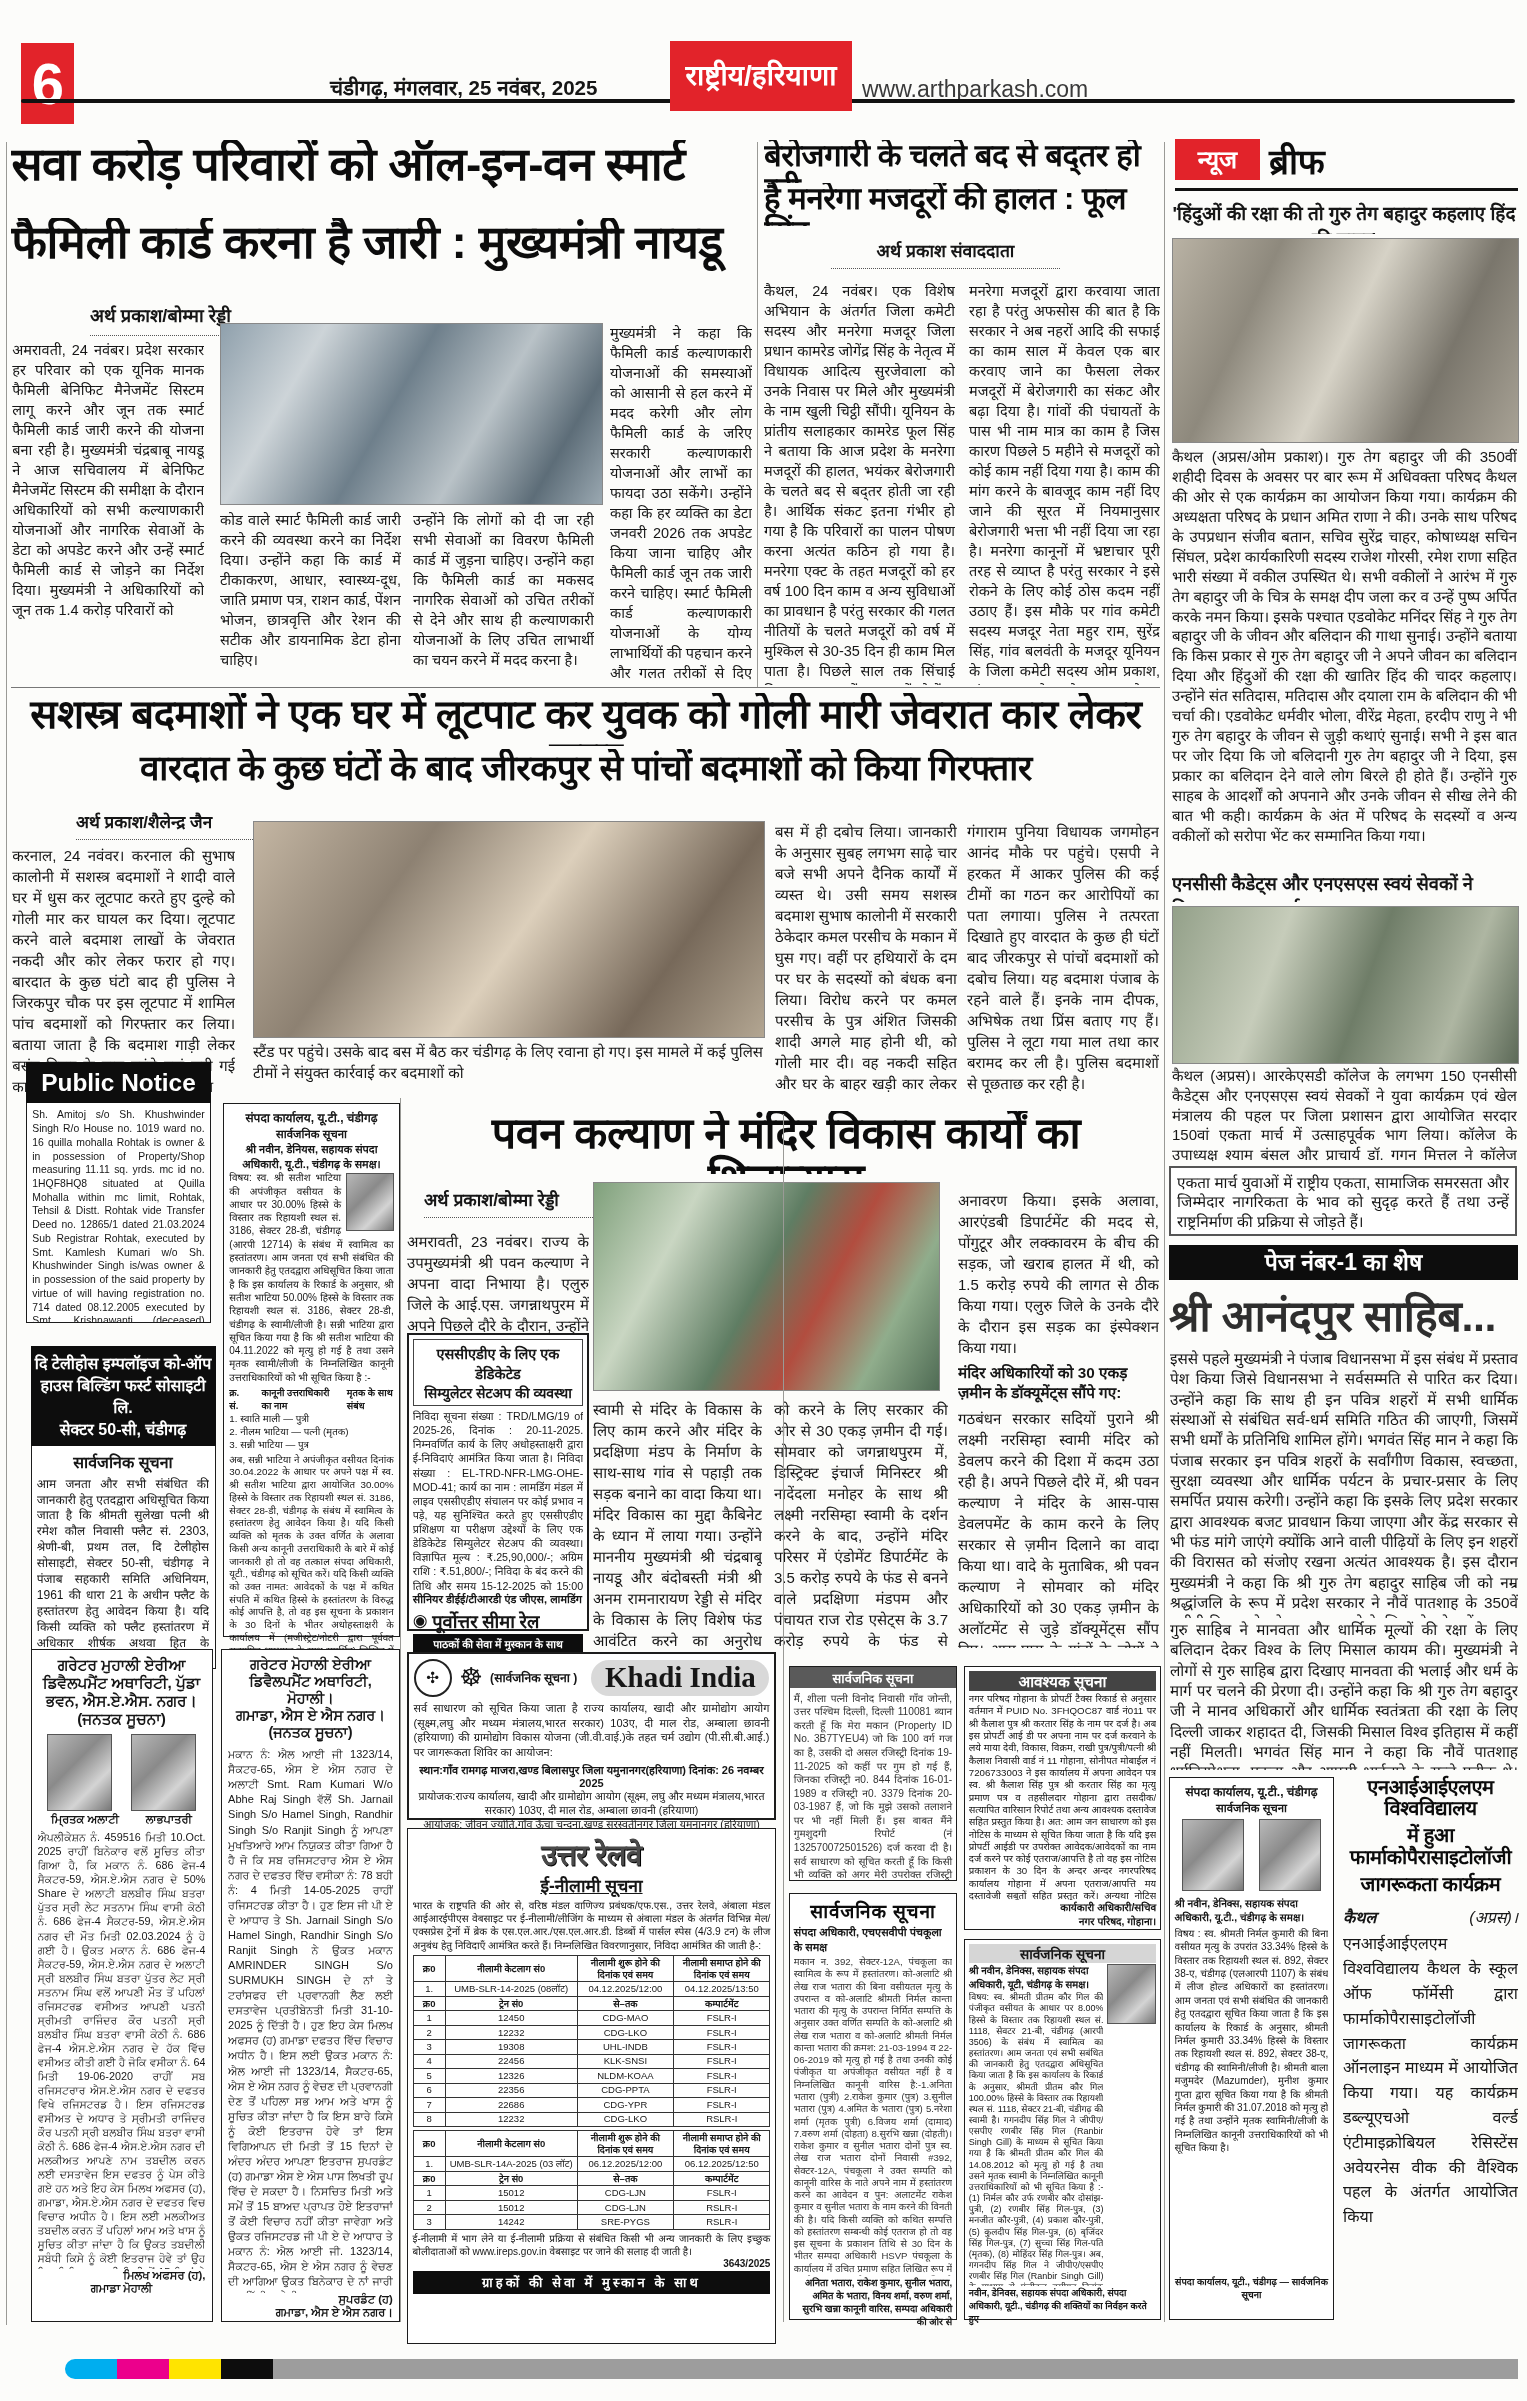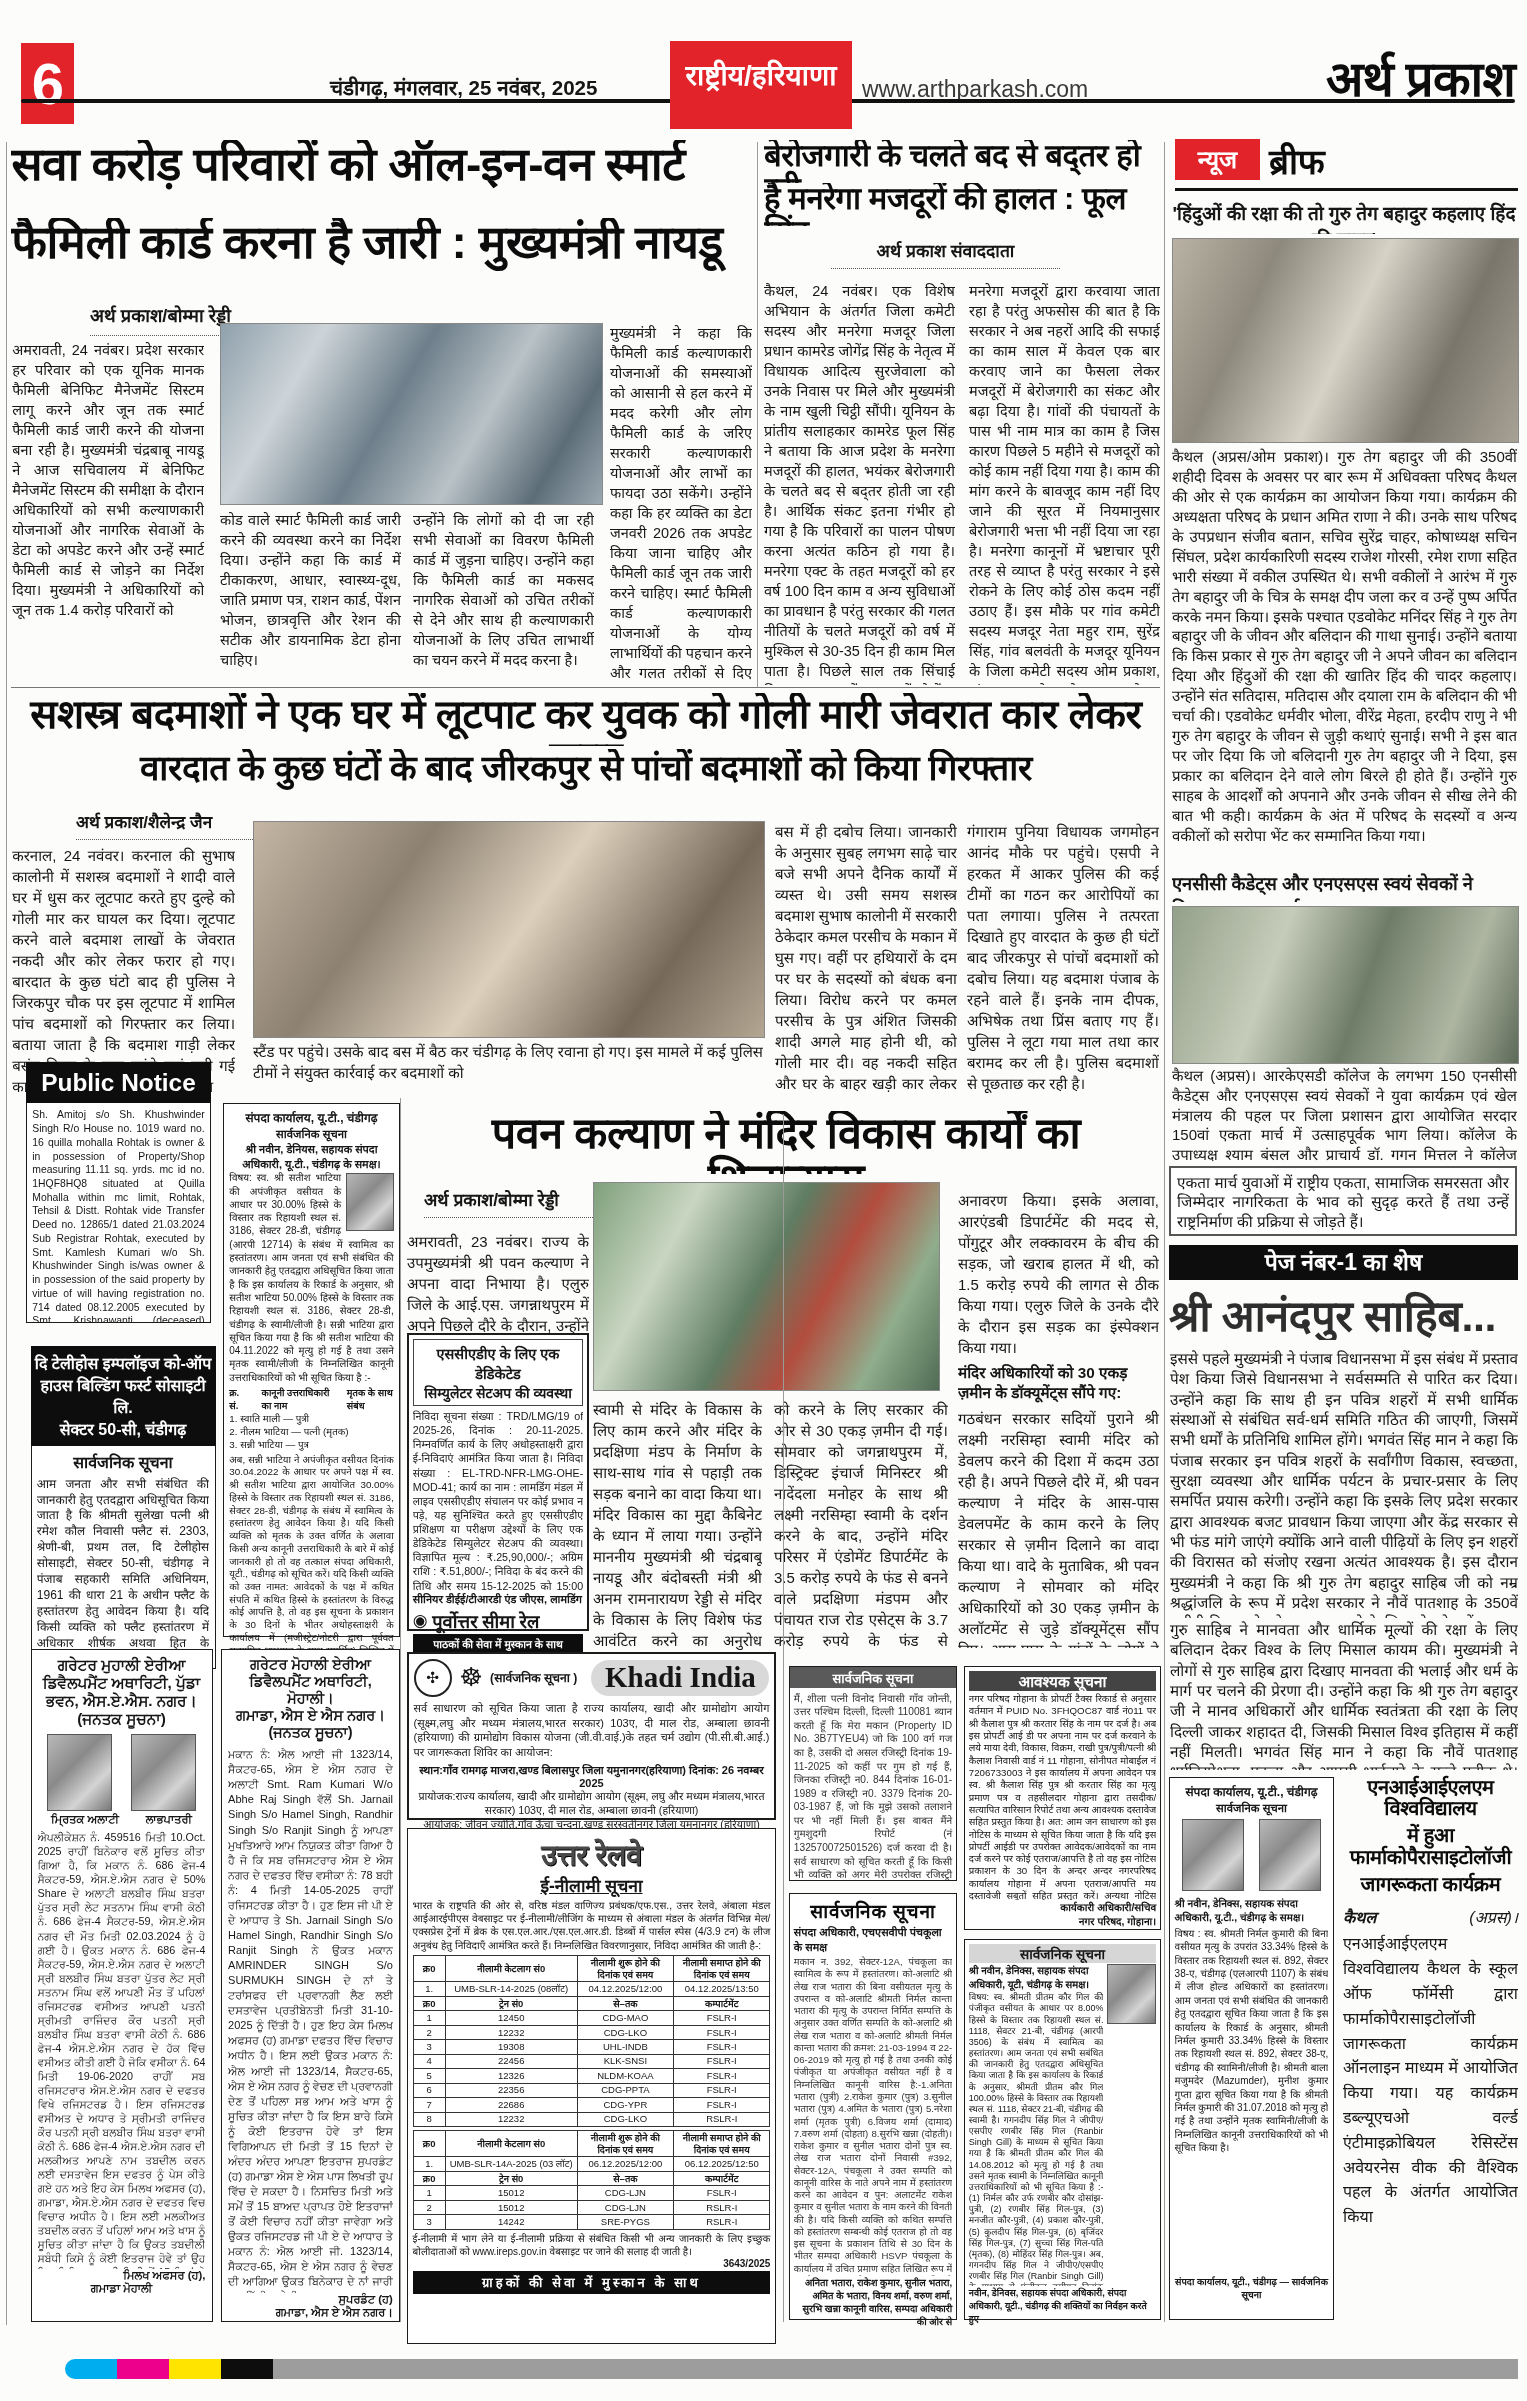--- a/index.html
+++ b/index.html
@@ -32,25 +32,24 @@
 </style>
 </head>
 <body>
 
 <div class="page">
 
   <div class="b red c" style="left:21.4px;top:43px;width:53px;height:81px;">
     <span style="font-size:58px;font-weight:bold;color:#fff;line-height:81px;">6</span>
   </div>
   <div class="b bold" style="left:330px;top:73px;width:328px;font-size:20.6px;">चंडीगढ़, मंगलवार, 25 नवंबर, 2025</div>
-  <div class="b red c" style="left:670px;top:41px;width:182px;height:88px;z-index:2;">
+  <div class="b red c" style="left:670px;top:41px;width:182px;height:70px;z-index:2;">
     <span style="font-size:28px;font-weight:800;color:#fff;line-height:70px;">राष्ट्रीय/हरियाणा</span>
   </div>
   <div class="b" style="left:862px;top:76px;font-size:23px;color:#3a3a3a;">www.arthparkash.com</div>
-  <div class="b h8 r" style="left:1182px;top:44px;width:333px;font-size:49px;letter-spacing:-0.8px;">अर्थ प्रकाश</div>
   <div class="b" style="left:21.4px;top:99px;width:1494px;height:3.8px;background:#111;border-radius:2.3px;"></div>
 
   <div class="b vr" style="left:6.1px;top:142px;height:2183px;"></div>
 
   <div class="b h8 hl ov" style="left:11.4px;top:140px;width:744px;height:73px;font-size:46px;">सवा करोड़ परिवारों को ऑल-इन-वन स्मार्ट</div>
   <div class="b h8 hl ov" style="left:11.4px;top:218px;width:744px;height:73px;font-size:46px;">फैमिली कार्ड करना है जारी : मुख्यमंत्री नायडू</div>
   <div class="b bold dotu" style="left:90px;top:302px;width:229px;font-size:18.3px;padding-bottom:7.6px;">अर्थ प्रकाश/बोम्मा रेड्डी</div>
   <div class="b ph1" style="left:220px;top:323px;width:381px;height:180px;border:0.8px solid #888;"></div>
   <div class="b j ov" style="left:12.2px;top:340px;width:192px;height:345px;font-size:14.5px;line-height:1.38;">अमरावती, 24 नवंबर। प्रदेश सरकार हर परिवार को एक यूनिक मानक फैमिली बेनिफिट मैनेजमेंट सिस्टम लागू करने और जून तक स्मार्ट फैमिली कार्ड जारी करने की योजना बना रही है। मुख्यमंत्री चंद्रबाबू नायडू ने आज सचिवालय में बेनिफिट मैनेजमेंट सिस्टम की समीक्षा के दौरान अधिकारियों को सभी कल्याणकारी योजनाओं और नागरिक सेवाओं के डेटा को अपडेट करने और उन्हें स्मार्ट फैमिली कार्ड से जोड़ने का निर्देश दिया। मुख्यमंत्री ने अधिकारियों को जून तक 1.4 करोड़ परिवारों को</div>
   <div class="b j ov" style="left:413px;top:510px;width:181px;height:175px;font-size:14.5px;line-height:1.38;">उन्होंने कि लोगों को दी जा रही सभी सेवाओं का विवरण फैमिली कार्ड में जुड़ना चाहिए। उन्होंने कहा कि फैमिली कार्ड का मकसद नागरिक सेवाओं को उचित तरीकों से देने और साथ ही कल्याणकारी योजनाओं के लिए उचित लाभार्थी का चयन करने में मदद करना है।</div>

